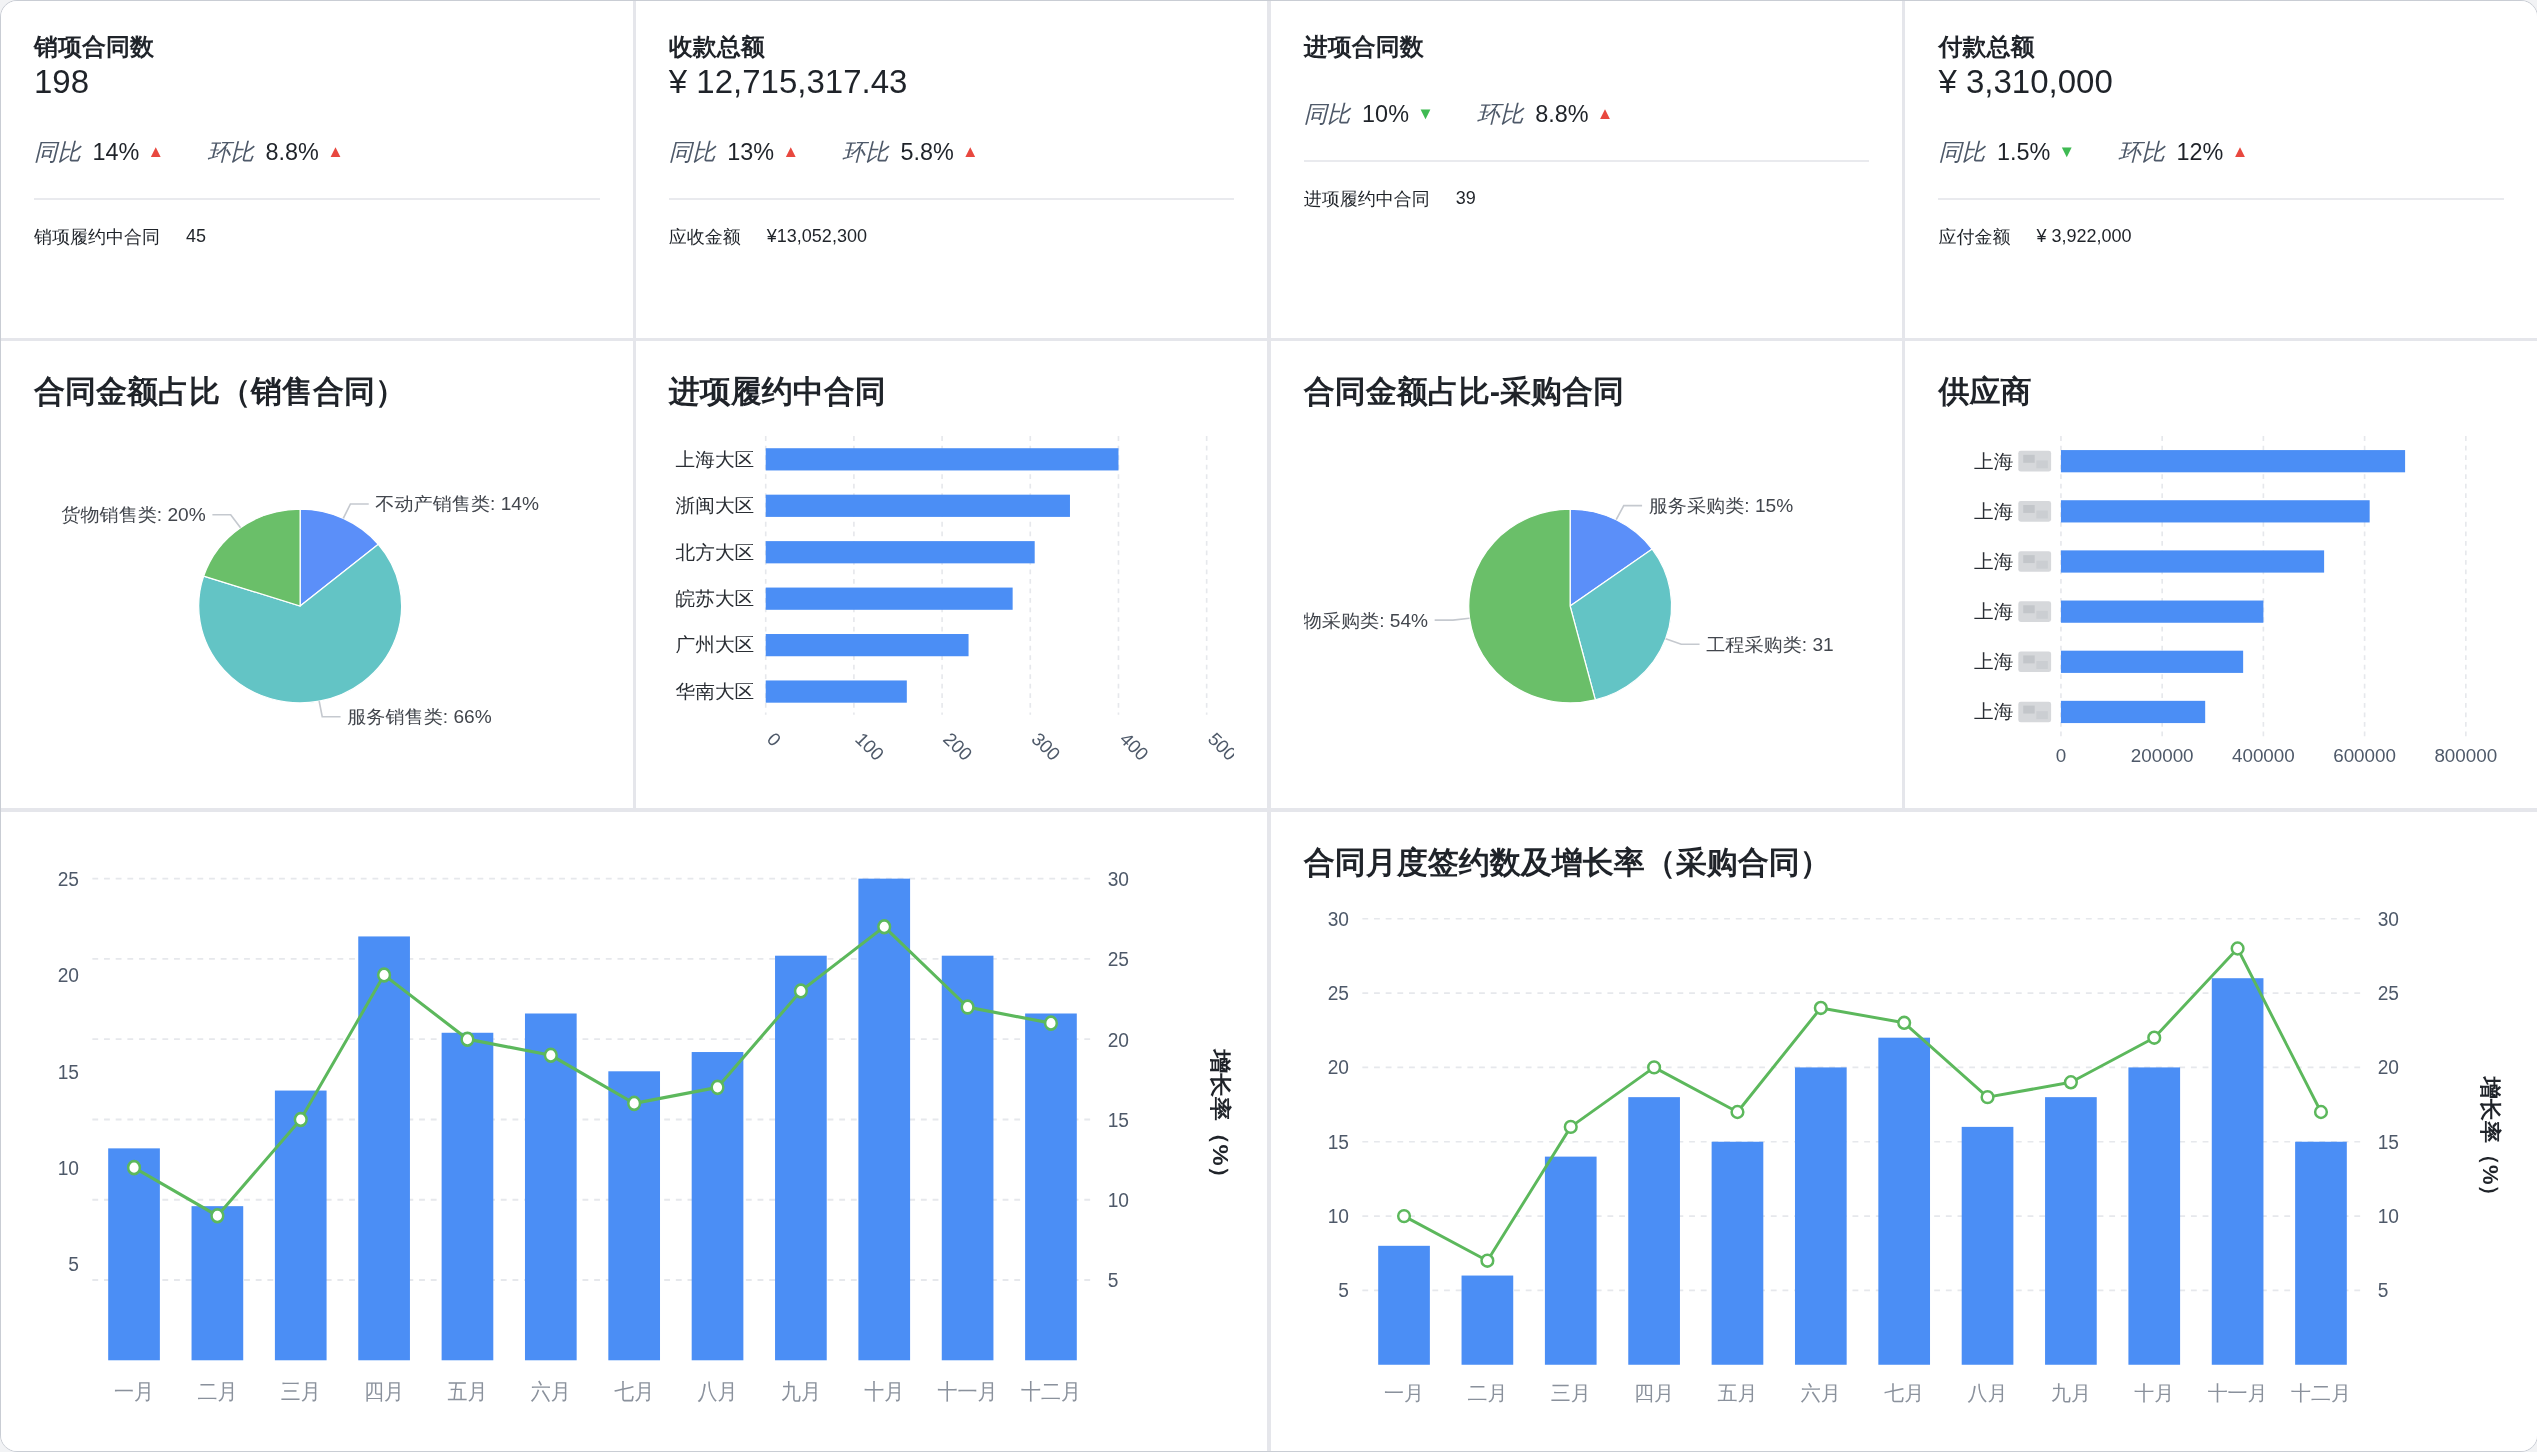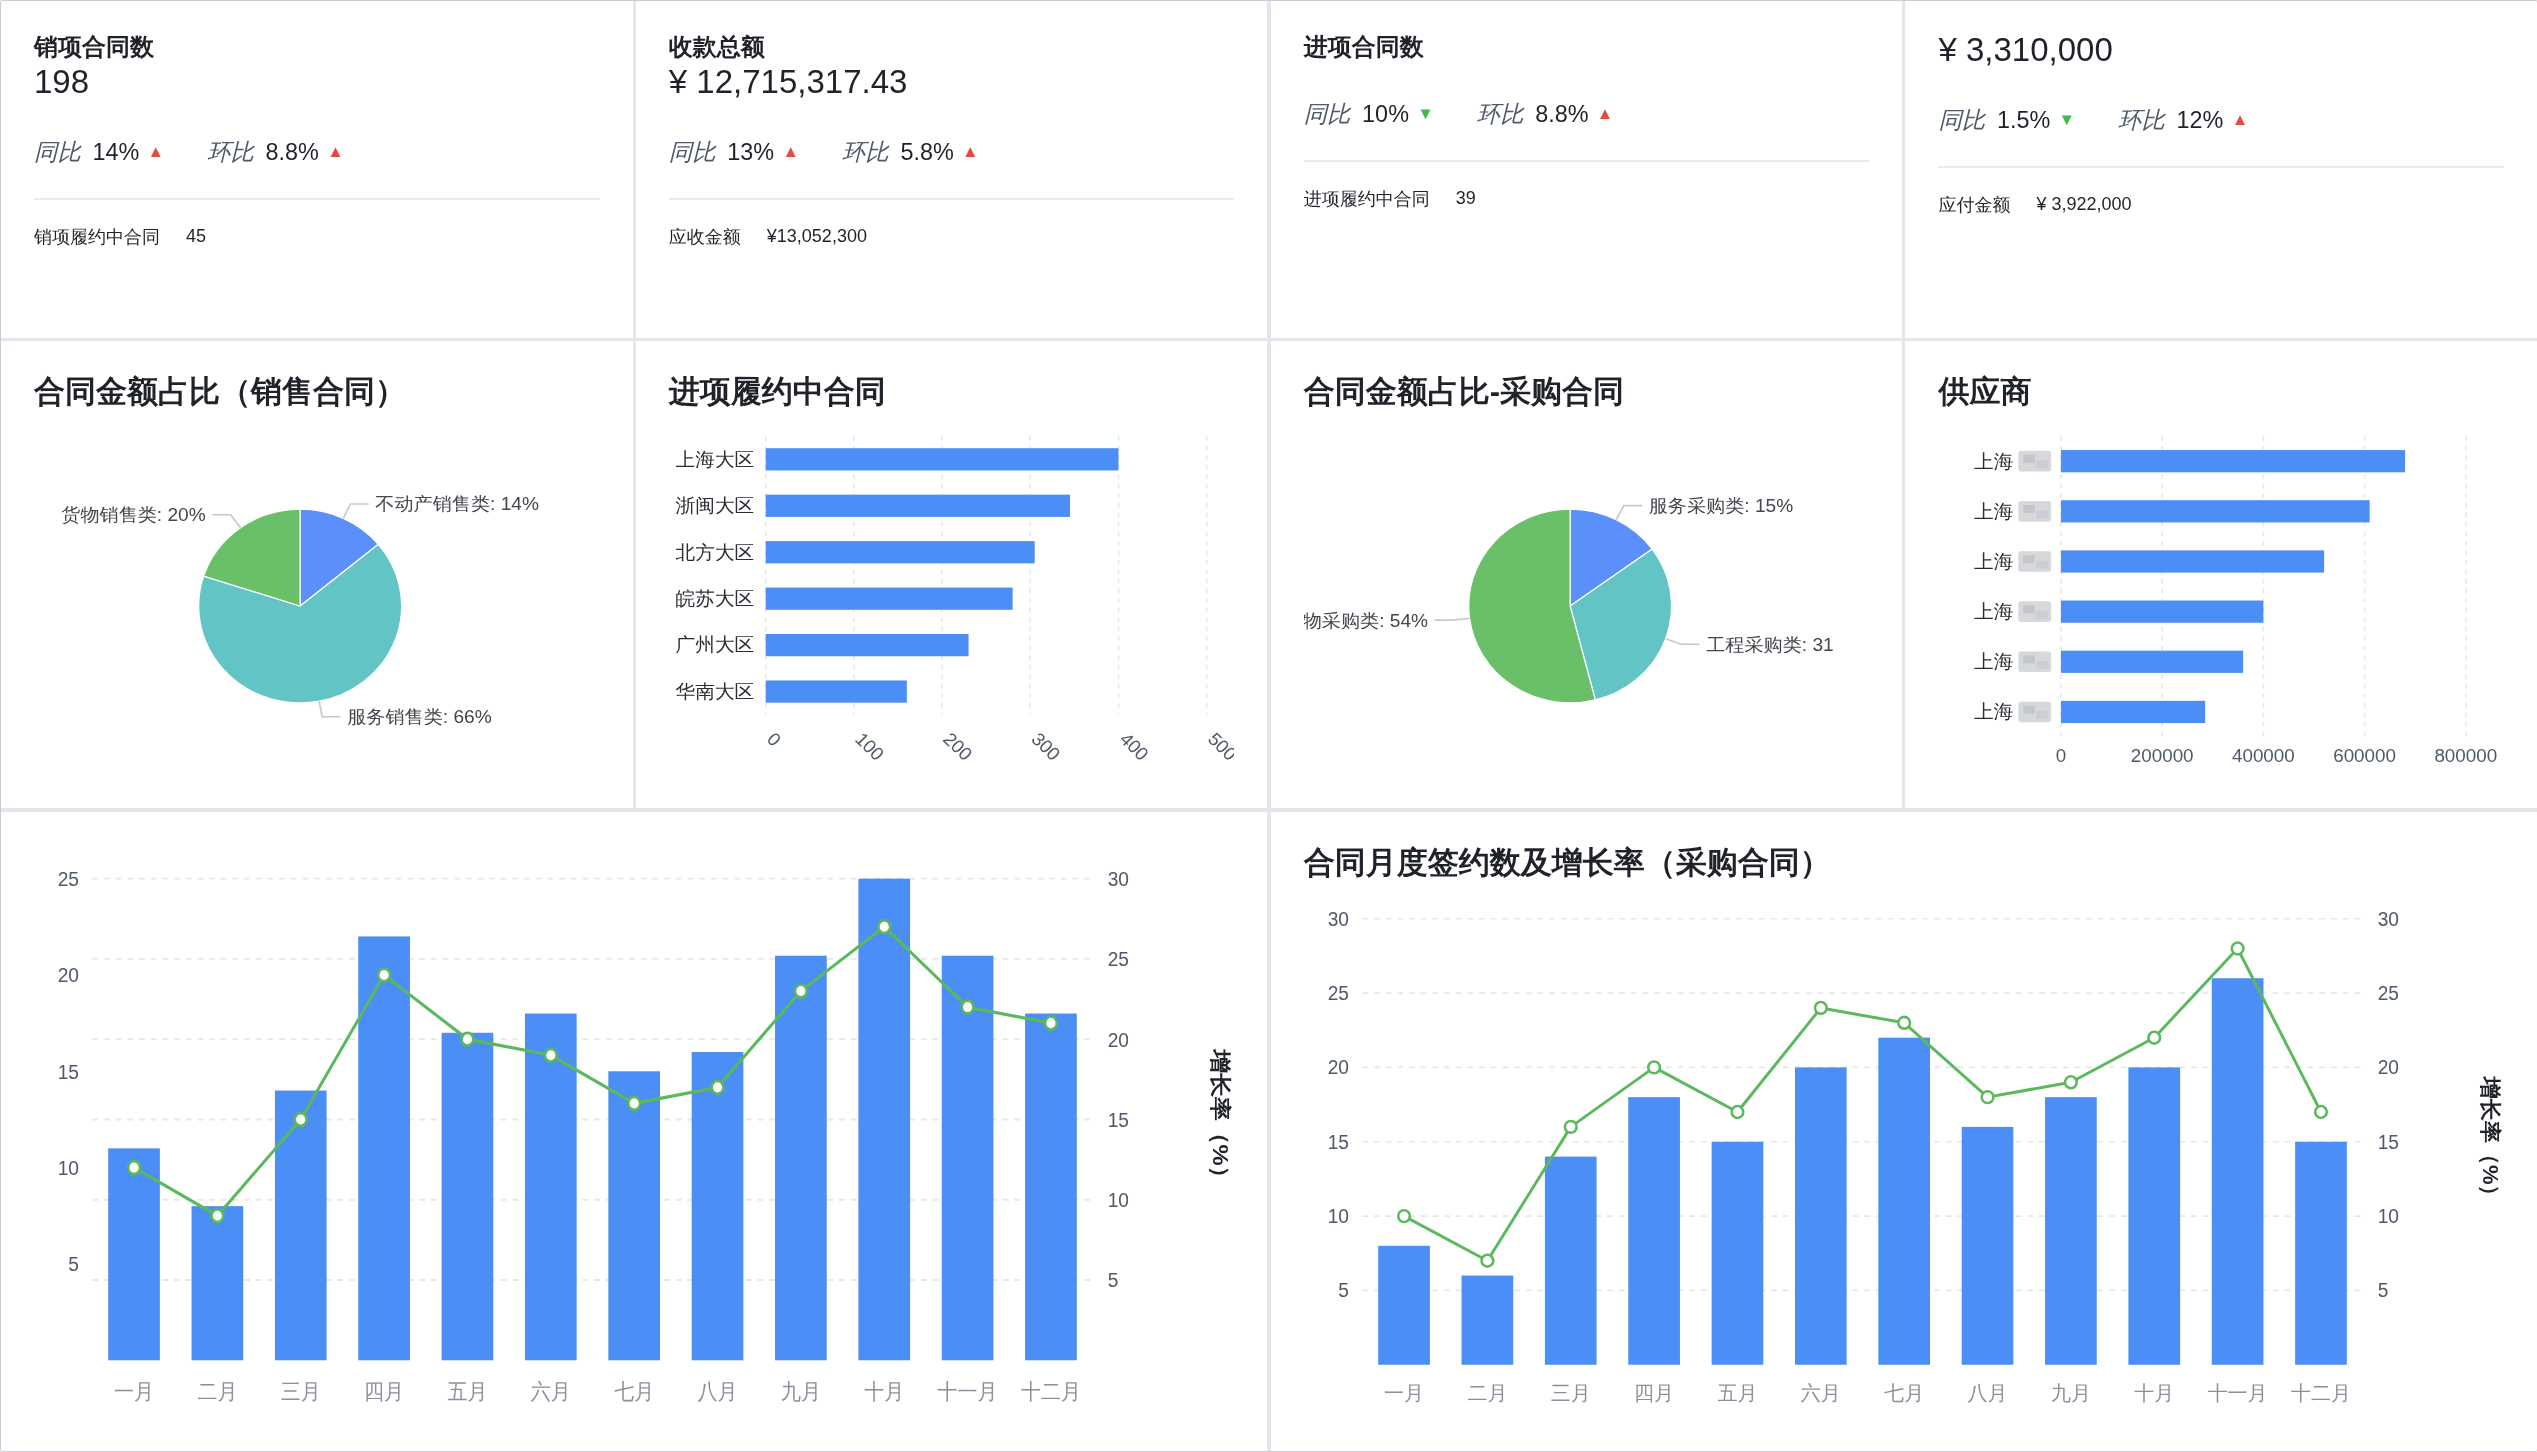--- a/index.html
+++ b/index.html
@@ -3,21 +3,21 @@
 <meta charset="utf-8">
 <style>
   * { margin:0; padding:0; box-sizing:border-box; }
   html,body { width:2538px; height:1452px; }
   body {
     font-family:"Liberation Sans","DejaVu Sans",sans-serif;
     color:#1f2329; background:#f2f3f5;
   }
   .frame {
     width:2538px; height:1452px;
-    border:1.7px solid #c9cdd4; border-radius:3px;
+    border:1.7px solid #c9cdd4; border-radius:17px;
     overflow:hidden; background:#0ea5e9;
   }
   .grid {
     display:grid; width:100%; height:100%;
     grid-template-columns:repeat(4,1fr);
     grid-template-rows:337px 467px 1fr;
     gap:3.3px; background:#e5e6eb;
   }
   .card { background:#fff; padding:30px 33px; overflow:hidden; position:relative; display:flex; flex-direction:column; }
   .span2 { grid-column:span 2; }
@@ -102,20 +102,21 @@
         <span class="t-arrow trend-up">▲</span>
       </div>
       <div class="kpi-divider"></div>
       <div class="kpi-footer">
         <span class="f-label">进项履约中合同</span>
         <span class="f-value">39</span>
       </div>
     </section>
 
     <section class="card">
+      <h3 class="kpi-title">付款总额</h3>
       <div class="kpi-value">¥ 3,310,000</div>
       <div class="kpi-trends">
         <span class="t-label">同比</span>
         <span class="t-value">1.5%</span>
         <span class="t-arrow trend-down">▼</span>
         <span class="t-label t-gap">环比</span>
         <span class="t-value">12%</span>
         <span class="t-arrow trend-up">▲</span>
       </div>
       <div class="kpi-divider"></div>

